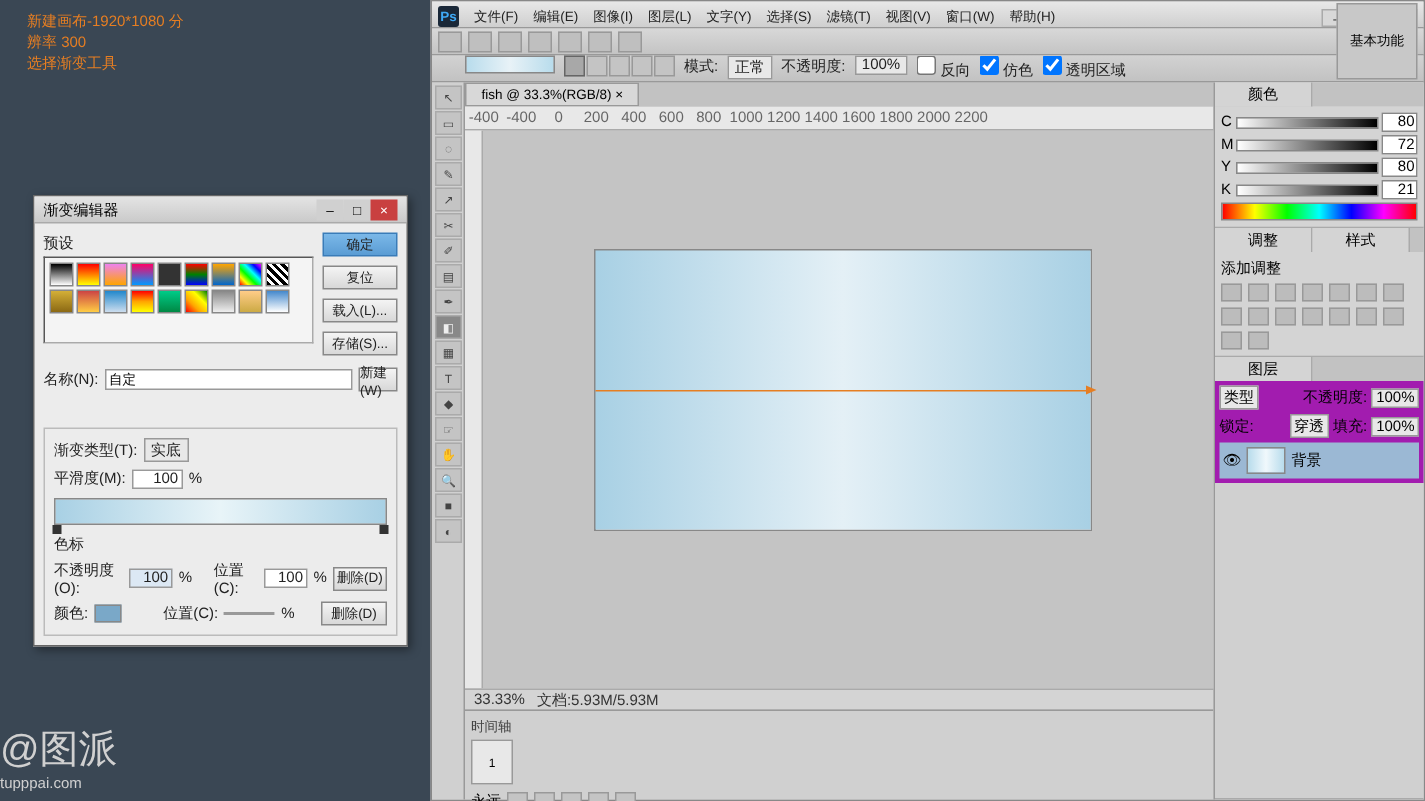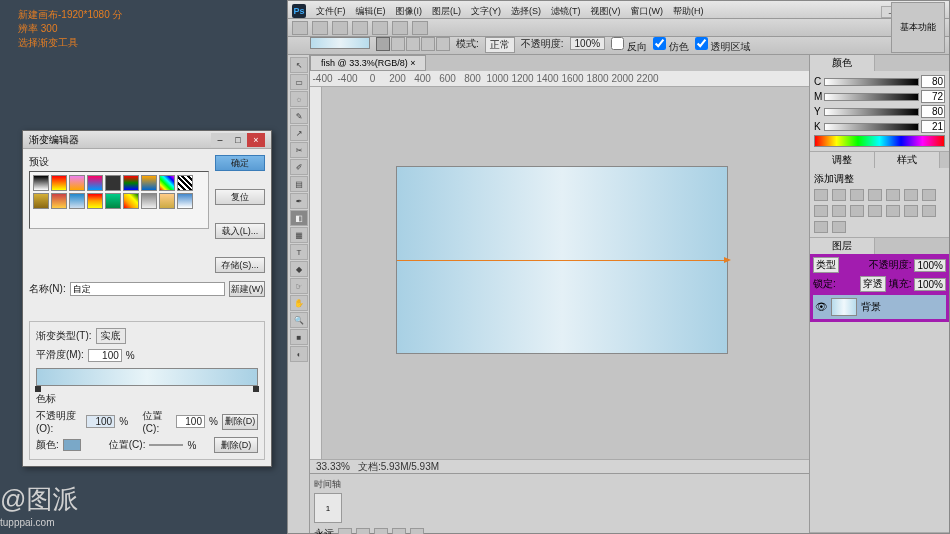--- a/index.html
+++ b/index.html
@@ -77,21 +77,21 @@
 .dlg-title .dbtns{margin-left:auto;display:flex}
 .dlg-title .dbtns div{width:18px;height:14px;display:flex;align-items:center;justify-content:center;font-size:9px}
 .dlg-title .dbtns .close{background:#c94040;color:#fff}
 .dlg-title .dbtns .min,.dlg-title .dbtns .max{background:#d0d0d0}
 .dlg-body{padding:6px;font-size:9px;color:#222}
 .presets-wrap{display:flex;gap:6px}
 .presets{flex:1}
 .presets-lbl{margin-bottom:2px}
 .preset-grid{border:1px inset #aaa;background:#f4f4f4;height:58px;padding:3px;display:flex;flex-wrap:wrap;gap:2px;align-content:flex-start}
 .preset{width:16px;height:16px;border:1px solid #888}
-.dlg-btns{display:flex;flex-direction:column;gap:18px;width:50px}
+.dlg-btns{display:flex;flex-direction:column;gap:6px;width:50px}
 .dlg-btn{height:16px;background:linear-gradient(#f4f4f4,#d8d8d8);border:1px solid #888;font-size:9px;display:flex;align-items:center;justify-content:center}
 .dlg-btn.primary{background:linear-gradient(#7bb8e8,#5a9cd4);border-color:#3a7cb8}
 .namerow{display:flex;align-items:center;gap:4px;margin-top:8px}
 .namerow input{flex:1;border:1px solid #999;padding:1px 2px;font-size:9px}
 .type-sec{margin-top:24px;border:1px solid #bbb;padding:6px}
 .typerow{display:flex;align-items:center;gap:4px;margin-bottom:4px}
 .grad-bar{height:18px;background:linear-gradient(to right,#a8d0e4,#e8f4f8 50%,#a8d0e4);border:1px solid #888;margin:6px 0;position:relative}
 .grad-bar::before,.grad-bar::after{content:"";position:absolute;width:6px;height:6px;background:#333;bottom:-7px}
 .grad-bar::before{left:-2px}
 .grad-bar::after{right:-2px}
@@ -356,21 +356,21 @@
       <div class="dlg-btns">
         <div class="dlg-btn primary">确定</div>
         <div class="dlg-btn">复位</div>
         <div class="dlg-btn">载入(L)...</div>
         <div class="dlg-btn">存储(S)...</div>
       </div>
     </div>
     <div class="namerow">
       <span>名称(N):</span>
       <input value="自定" style="">
-      <div class="dlg-btn" style="width:36px">新建(W)</div>
+      <div class="dlg-btn" style="width:26px">新建(W)</div>
     </div>
     <div class="type-sec">
       <div class="typerow">
         <span>渐变类型(T):</span>
         <span class="sel">实底</span>
       </div>
       <div class="typerow">
         <span>平滑度(M):</span>
         <span class="numfield plain">100</span>
         <span>%</span>

